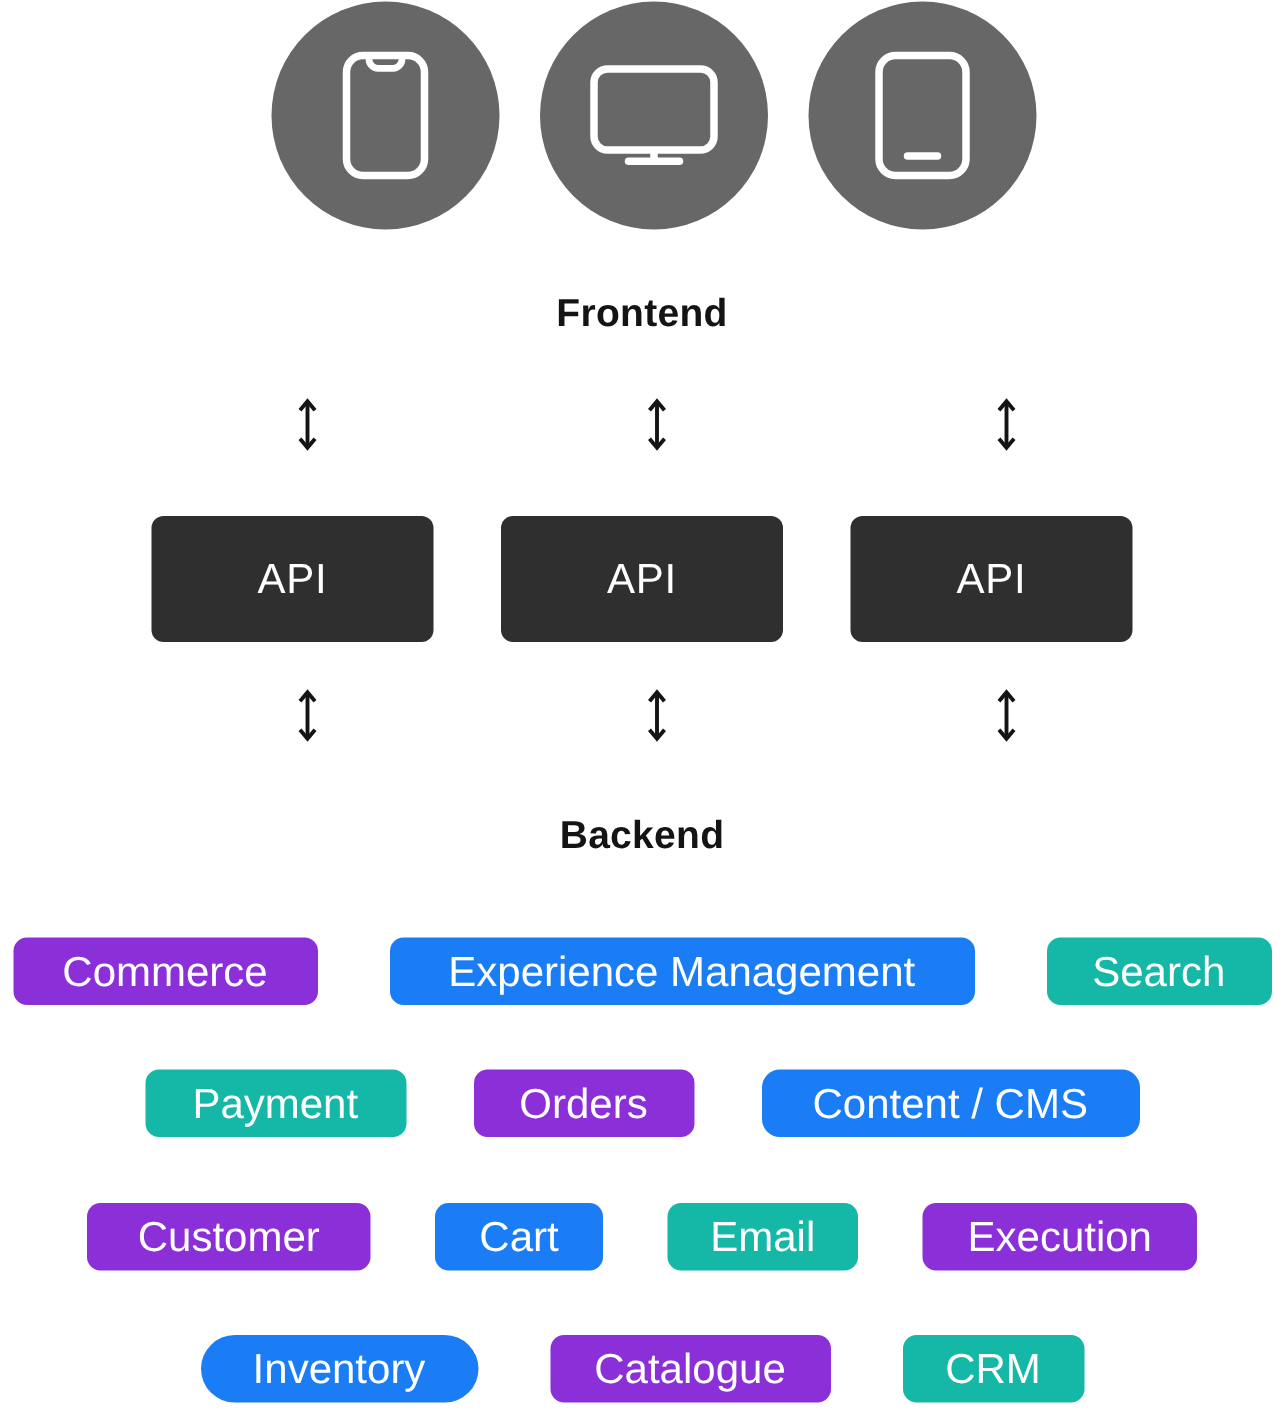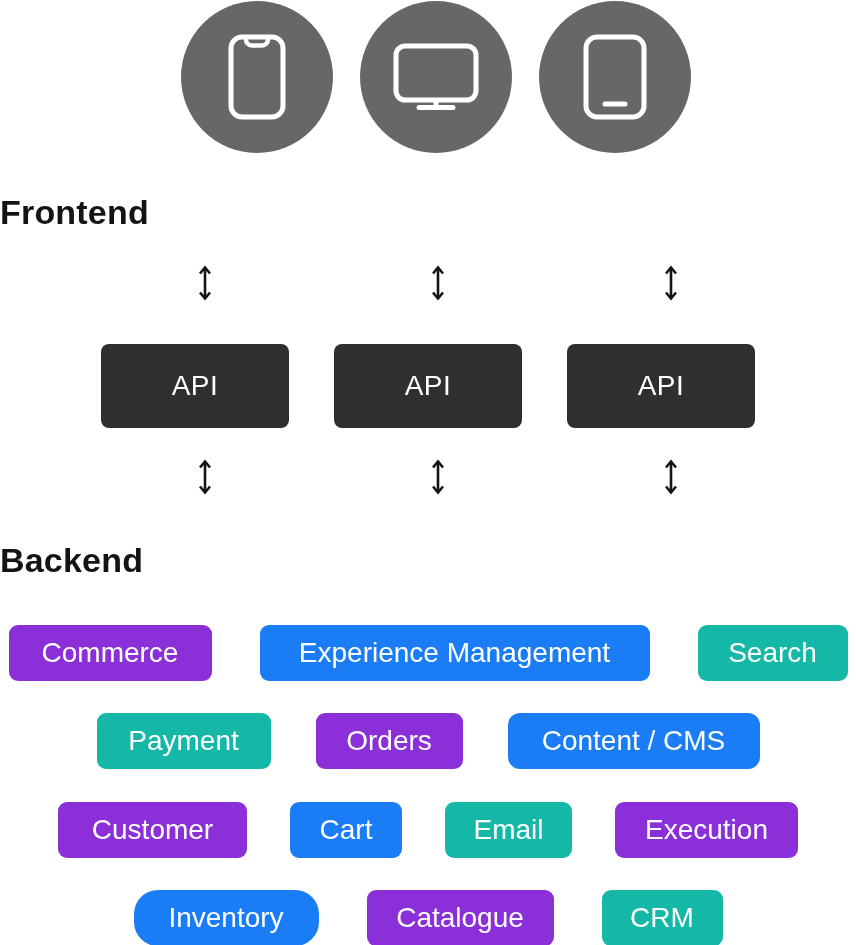--- a/index.html
+++ b/index.html
@@ -5,39 +5,39 @@
   html,body{margin:0;padding:0;background:#ffffff;}
   .canvas{
     position:relative;width:856px;height:945px;overflow:hidden;
     background:#ffffff;
     font-family:"Liberation Sans", sans-serif;
   }
   
   .devices{position:absolute;top:1px;left:0;right:0;display:flex;justify-content:center;gap:27px;transform:translateX(8px);}
   .device-circle{width:152px;height:152px;border-radius:50%;display:flex;align-items:center;justify-content:center;}
   
-  .section-label{position:absolute;left:0;right:0;text-align:left;font-size:34px;font-weight:600;color:#141414;letter-spacing:.2px;}
+  .section-label{position:absolute;left:0;right:0;text-align:center;font-size:26px;font-weight:600;color:#141414;letter-spacing:.2px;}
   .frontend-label{top:193px;}
   .backend-label{top:541px;}
   
   .arrow-row{position:absolute;left:0;right:0;display:flex;justify-content:center;gap:45px;transform:translateX(10px);}
   .arrow-row.row-a{top:264px;}
   .arrow-row.row-b{top:458px;}
   .arrow-cell{width:188px;display:flex;justify-content:center;}
   
   .api-row{position:absolute;top:344px;left:0;right:0;display:flex;justify-content:center;gap:45px;}
   .api-box{width:188px;height:84px;border-radius:8px;display:flex;align-items:center;justify-content:center;
     color:#ffffff;font-size:28px;font-weight:500;letter-spacing:.5px;}
   
   .service-row{position:absolute;left:0;right:0;display:flex;justify-content:center;}
   .row-1{top:625px;gap:48px;}
   .row-2{top:713px;gap:45px;text-align:center;}
   .row-3{top:802px;gap:43px;}
   .row-4{top:890px;gap:48px;}
-  .pill{height:56px;border-radius:9px;display:flex;align-items:center;justify-content:center;
+  .pill{height:45px;border-radius:9px;display:flex;align-items:center;justify-content:center;
     color:#ffffff;font-size:28px;font-weight:500;padding:0 18px;box-sizing:border-box;white-space:nowrap;}
   .p-r1c1{min-width:203px;} .p-r1c2{min-width:390px;} .p-r1c3{min-width:150px;}
   .p-r2c1{min-width:174px;} .p-r2c2{min-width:147px;} .p-r2c3{min-width:252px;border-radius:12px;}
   .p-r3c1{min-width:189px;} .p-r3c2{min-width:112px;} .p-r3c3{min-width:127px;padding-left:18px;} .p-r3c4{min-width:183px;}
   .p-r4c1{min-width:185px;} .p-r4c2{min-width:187px;} .p-r4c3{min-width:121px;}
   svg{display:block;}
 </style>
 </head>
 <body>
 

